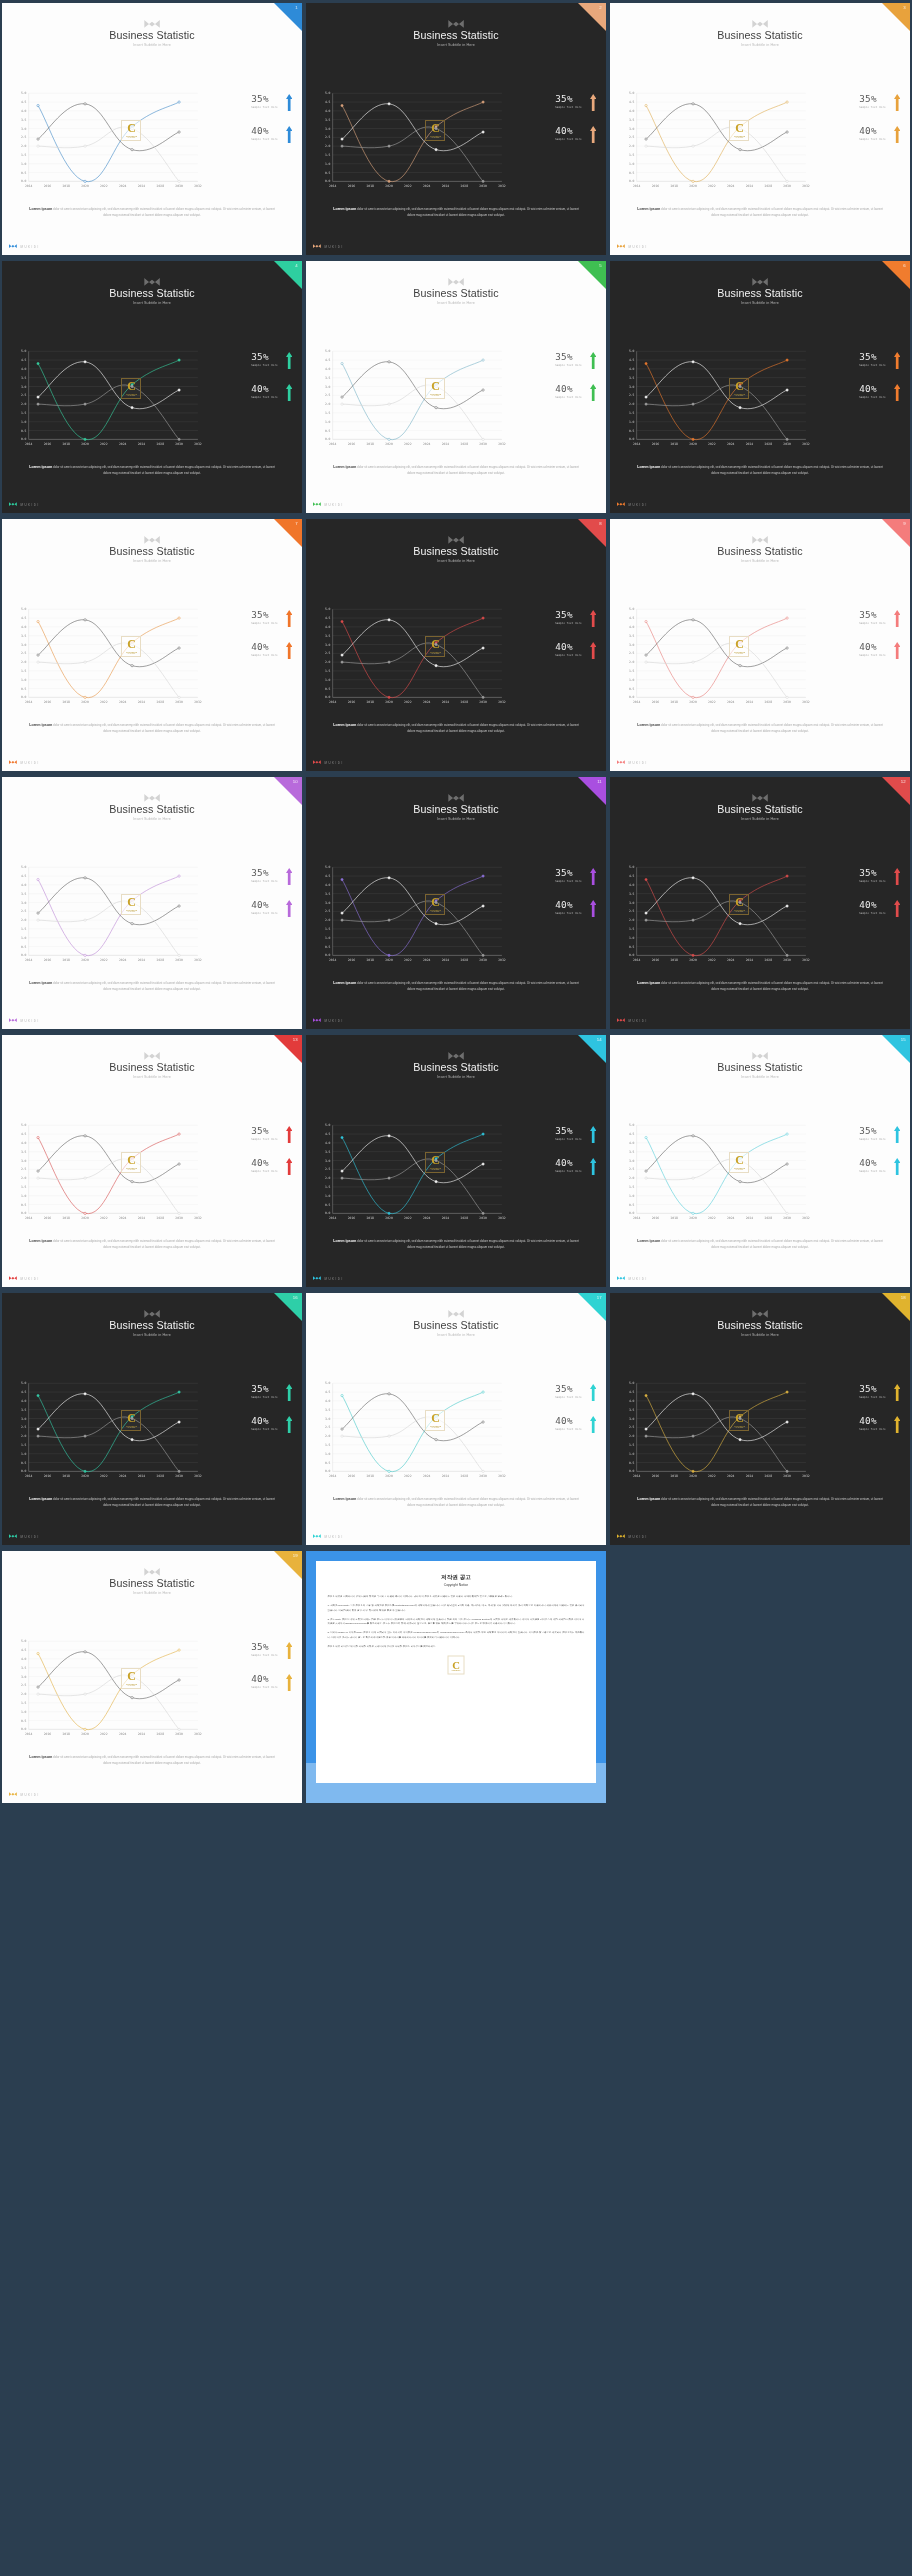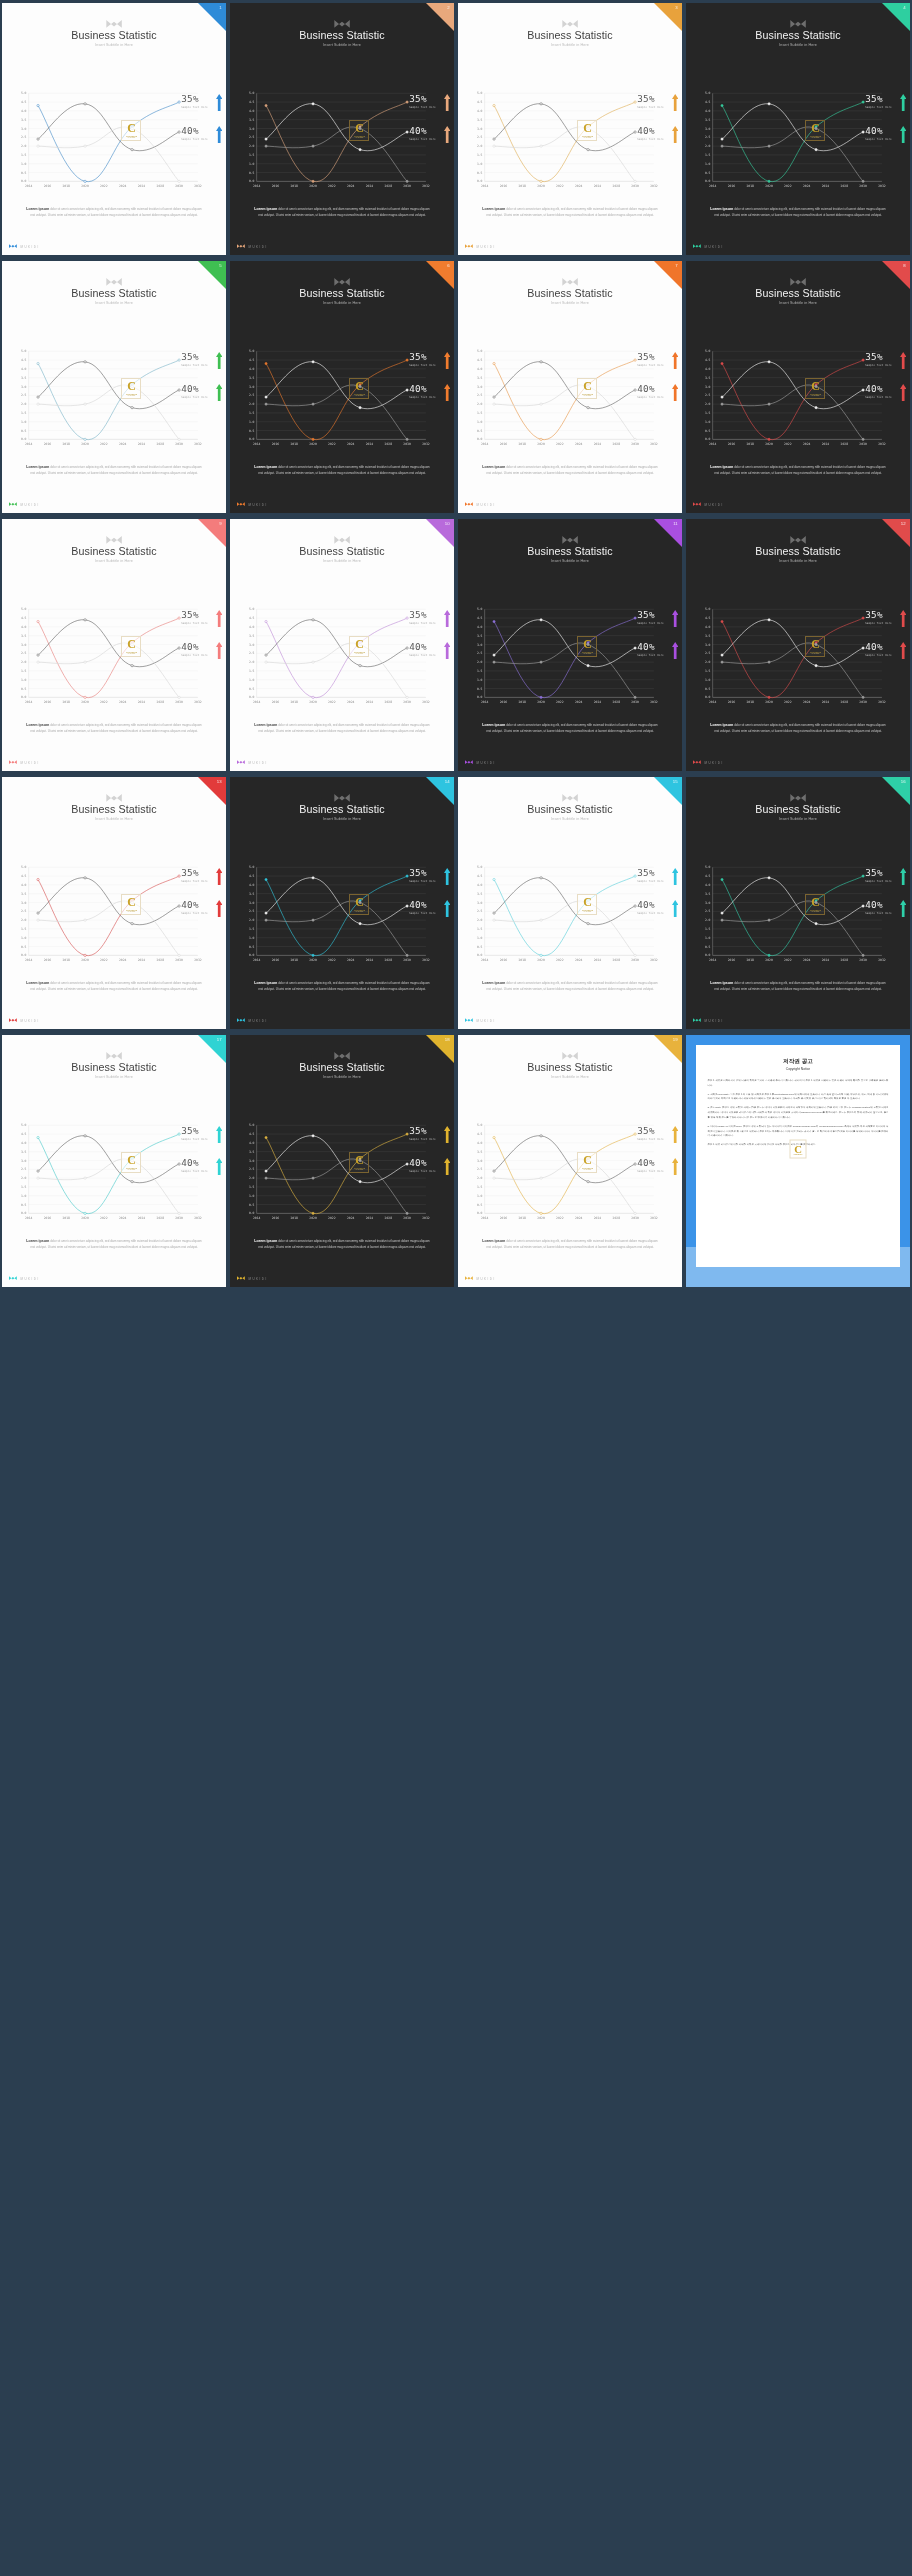--- a/index.html
+++ b/index.html
@@ -6,21 +6,21 @@
   html,body{
     width:912px;
     background:#2b3e50;
     font-family:"Liberation Sans", sans-serif;
   }
   #sheet{
     width:912px;
     height:2576px;
     background:#2b3e50;
     display:grid;
-    grid-template-columns:1fr 1fr 1fr 1fr;
+    grid-template-columns:1fr 1fr 1fr;
     grid-auto-rows:258px;
     gap:0;
     padding:0;
   }
   .slide-cell{
     position:relative;
     padding:2.9px 2.1px;
   }
   .slide{
     position:relative;
@@ -126,21 +126,21 @@
   }
   .badge .bg-sub2{
     font-size:1.4px;
     color:#c6ab5c;
     white-space:nowrap;
   }
 
   
   .stats{
     position:absolute;
-    right:4px; top:91px;
+    right:10px; top:91px;
     width:68px;
     z-index:3;
   }
   .stat{
     display:flex;
     align-items:flex-start;
     justify-content:flex-end;
     margin-bottom:15px;
   }
   .stat-text{ text-align:left; }

